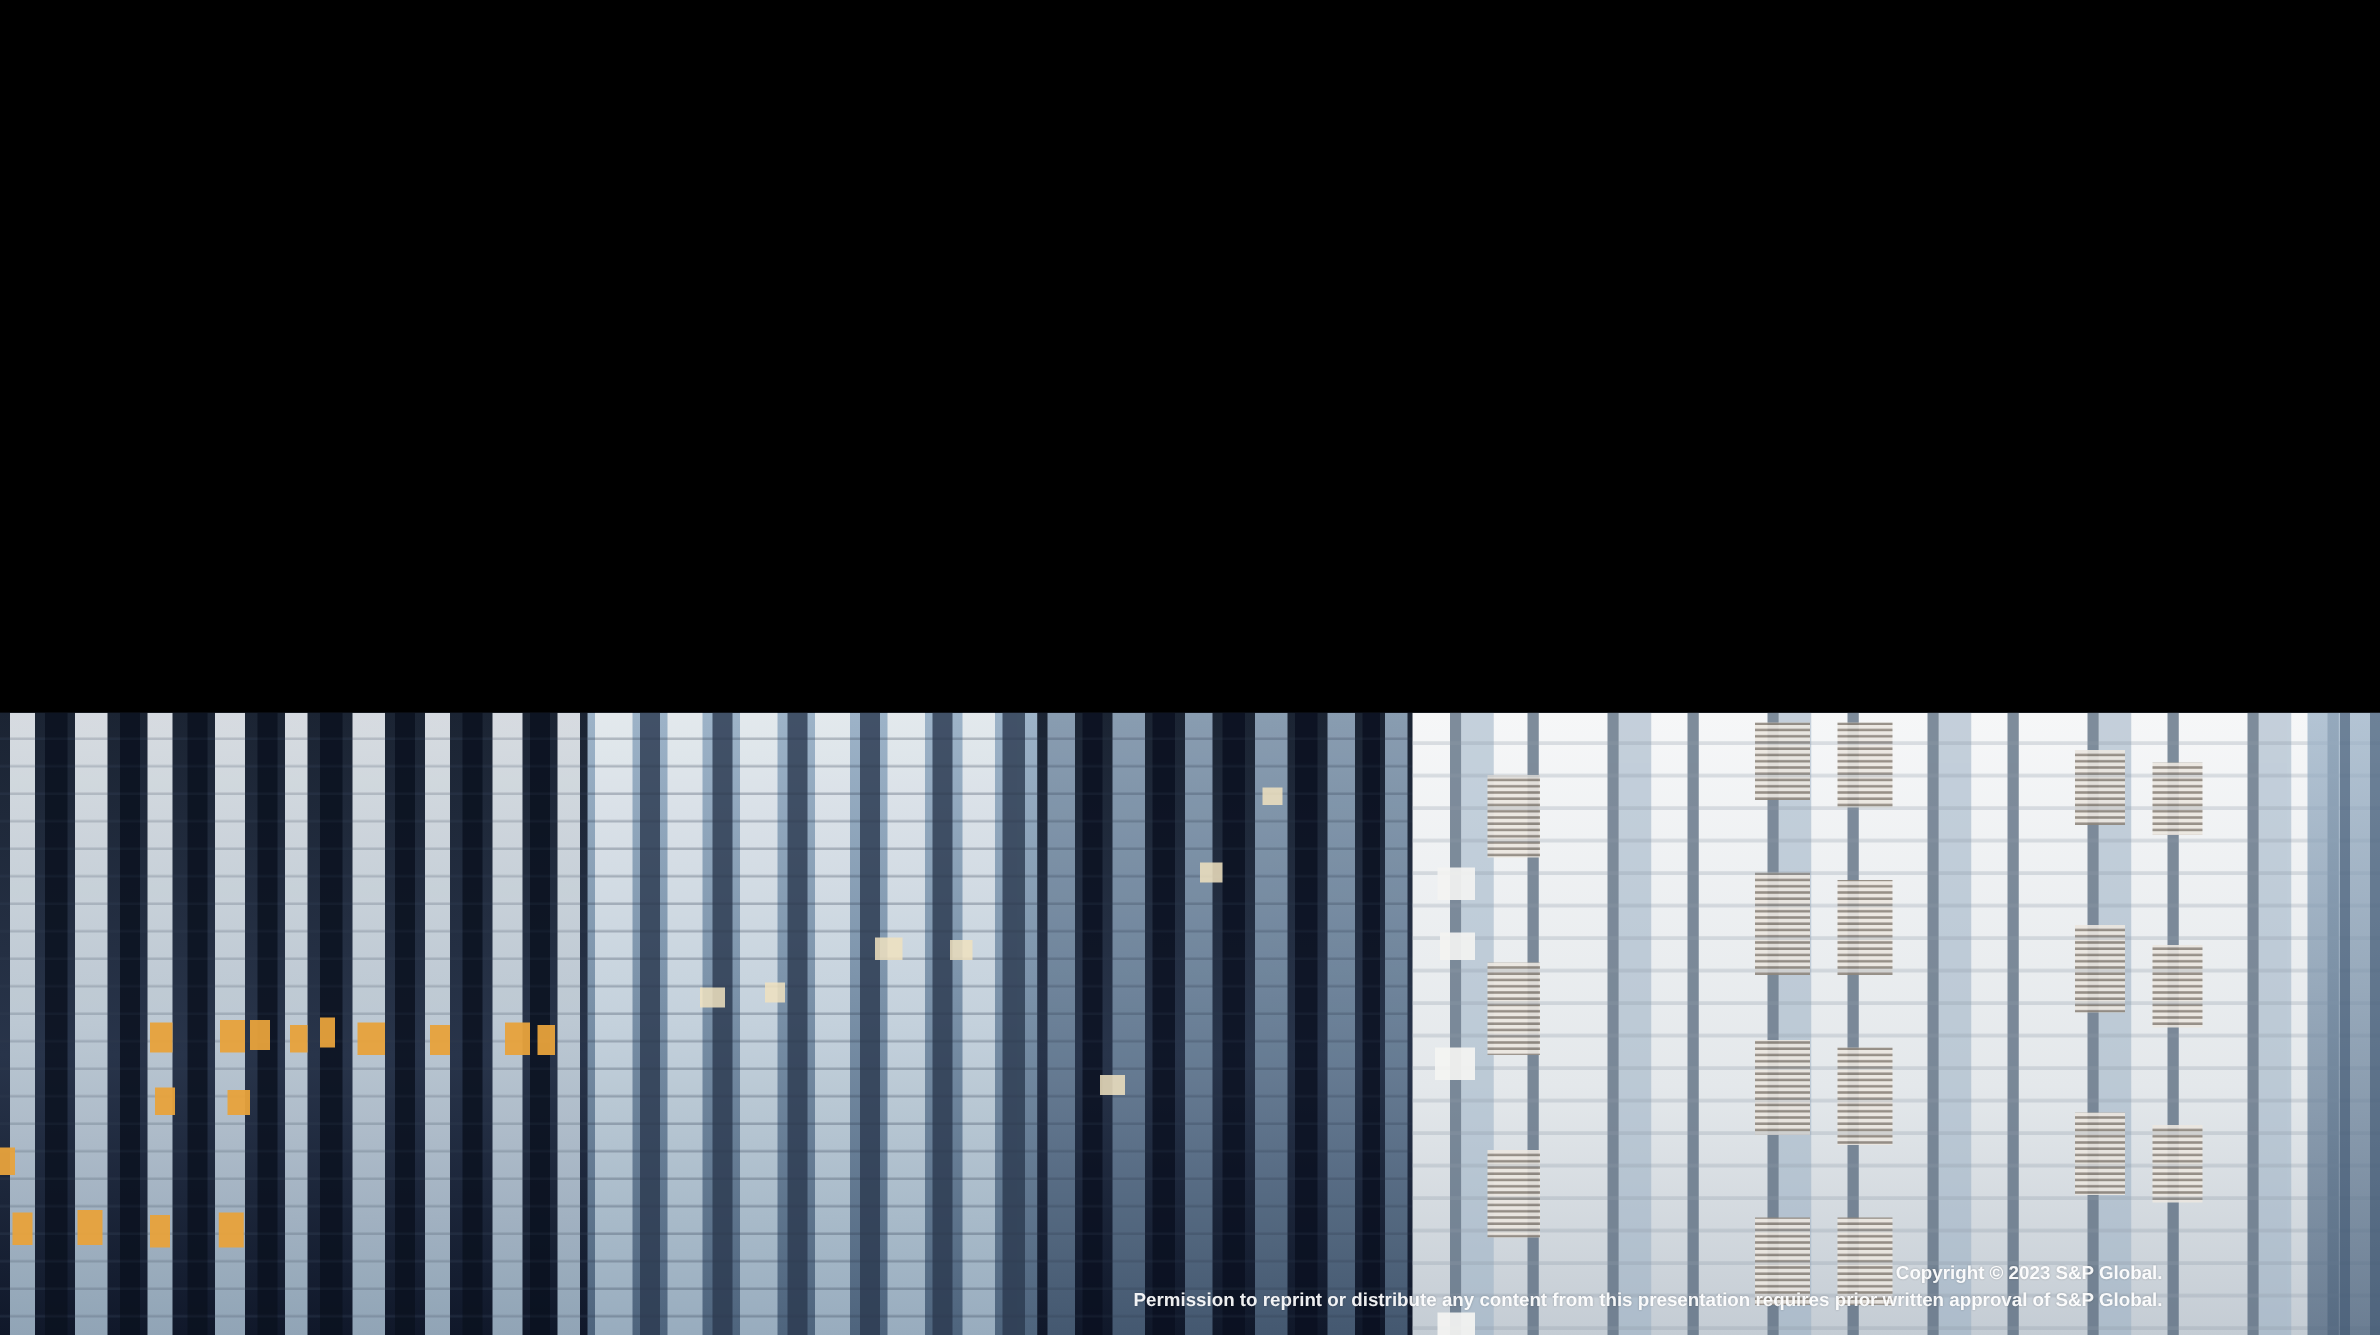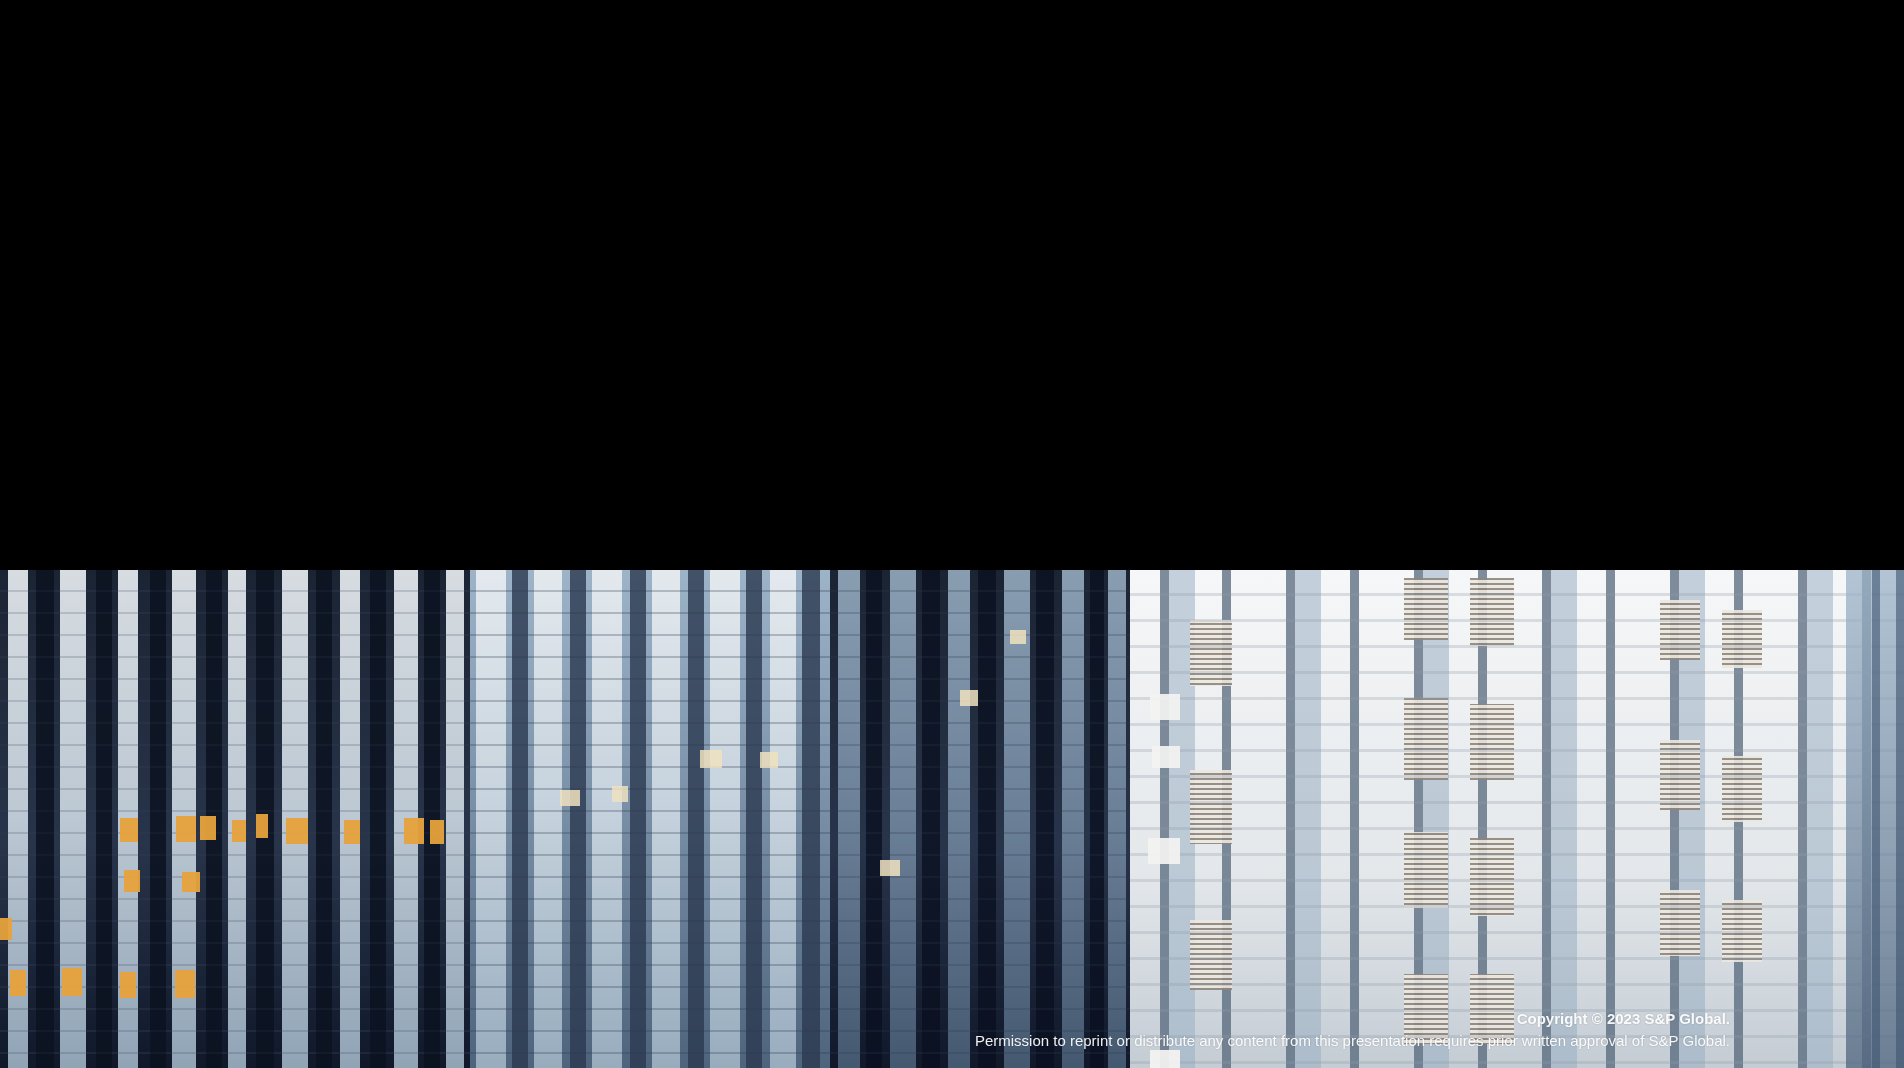--- a/index.html
+++ b/index.html
@@ -99,21 +99,21 @@
     position:absolute; left:0; top:1008px; width:1752px; height:60px;
     z-index:20; text-align:right; padding-right:22px;
     pointer-events:none;
   }
   .cr-line1{
     font-size:15px; font-weight:bold; color:#ffffff;
     line-height:22px; opacity:.93;
     text-shadow:0 0 2px rgba(0,0,0,.25);
   }
   .cr-line2{
-    font-size:15px; font-weight:normal; color:#ffffff;
+    font-size:15px; font-weight:bold; color:#ffffff;
     line-height:22px; opacity:.93;
     text-shadow:0 0 2px rgba(0,0,0,.25);
   }
 </style>
 </head>
 <body>
 
 <div class="slide">
 
   <div class="photo">

